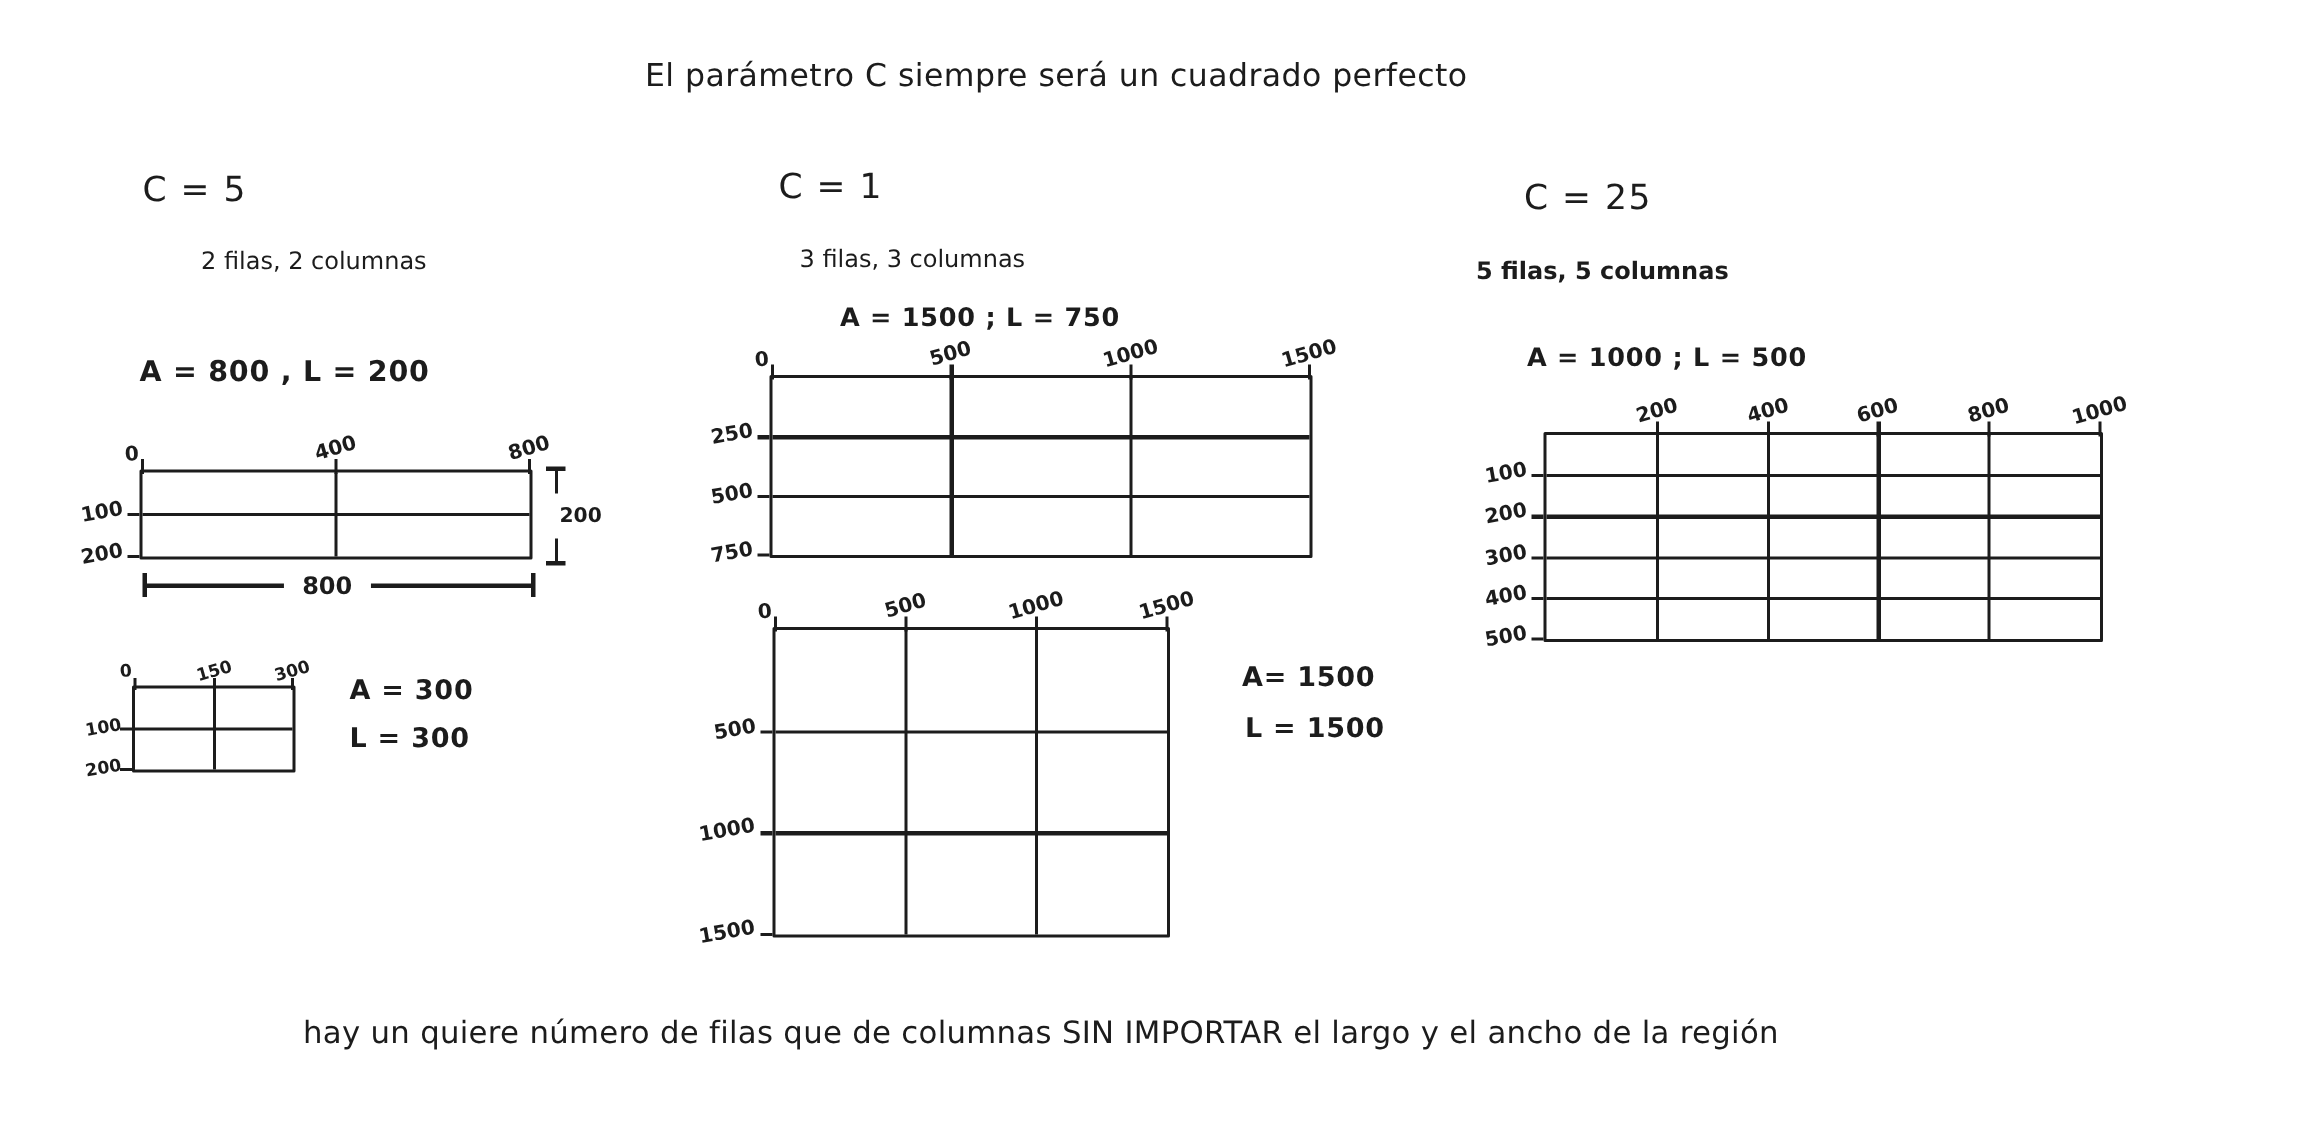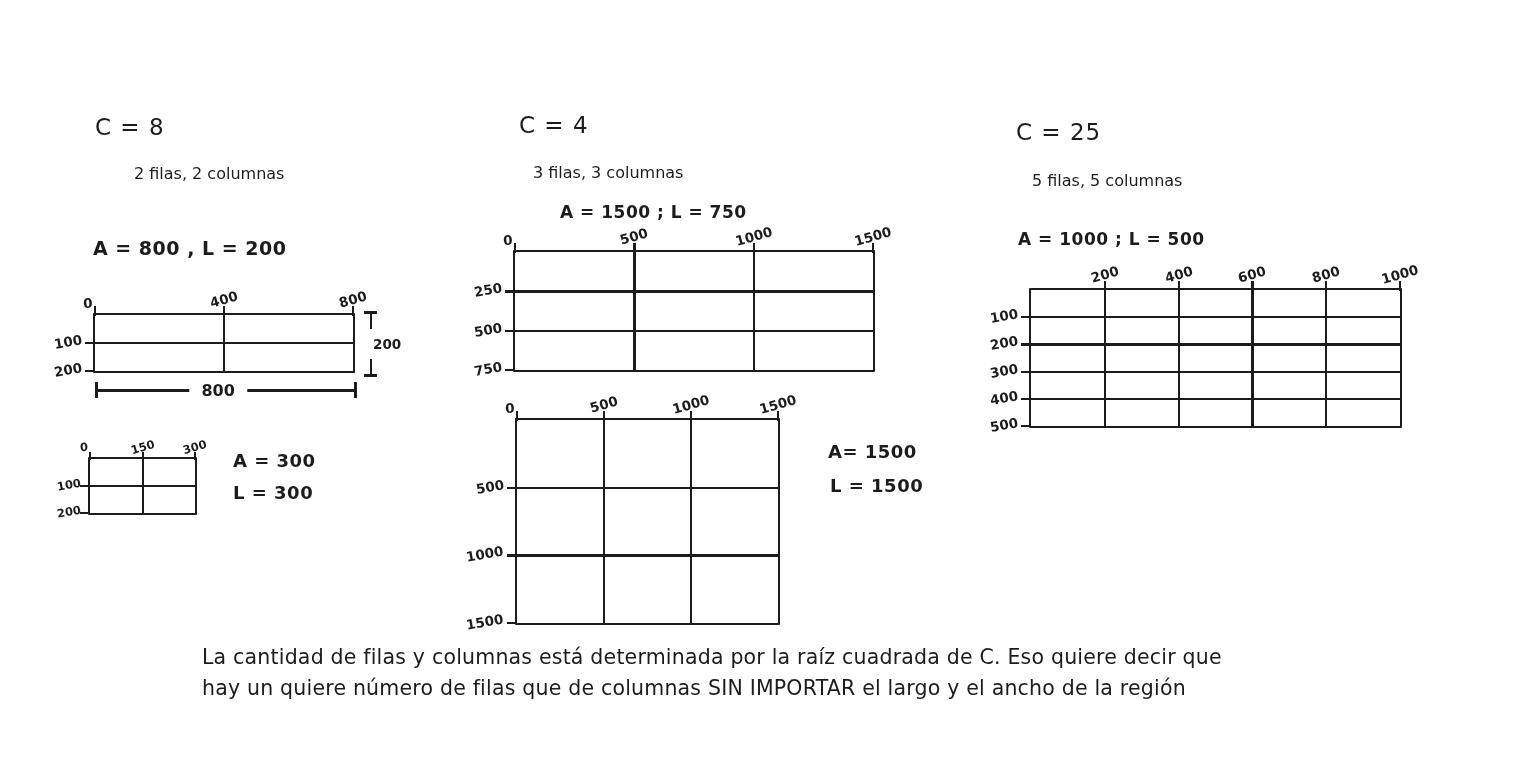--- a/index.html
+++ b/index.html
@@ -77,22 +77,23 @@
     position: absolute; left: 47%; top: 50%;
     transform: translate(-50%, -54%); background: #fff;
     padding: 0 12px; font-size: 16px; font-weight: 700;
   }
 </style>
 </head>
 <body style="--ink: #1c1c1c;">
 
 <div class="canvas">
 
-
-  <div class="abs param" style="left:95px; top:114px;">C = 8</div>
+  <div class="abs title" style="left:430px; top:38px;">El parámetro C siempre será un cuadrado perfecto</div>
+
+  <div class="abs param" style="left:95px; top:114px;">C = 5</div>
   <div class="abs subtitle" style="left:134px; top:164px;text-align:right;">2 filas, 2 columnas</div>
   <div class="abs dims" style="left:93px; top:237px; font-size:19px;">A = 800 ,   L = 200</div>
 
   <div class="grid" style="left:93px; top:313px; width:262px; height:60px;">
       <div class="gline v" style="left: 50%;"></div>
       <div class="gline h" style="top: 50%;"></div>
       <div class="xtickmark" style="left: 0%;"></div>
       <span class="xtick origin" style="left: 0%;">0</span>
       <div class="xtickmark" style="left: 50%;"></div>
       <span class="xtick" style="left: 50%;">400</span>
@@ -130,21 +131,21 @@
       <span class="xtick" style="left: 100%;">300</span>
       <div class="ytickmark" style="top: 50%;"></div>
       <span class="ytick" style="top: 50%;">100</span>
       <div class="ytickmark" style="top: 100%;"></div>
       <span class="ytick" style="top: 100%;">200</span>
     </div>
 
   <div class="abs dims" style="left:233px; top:450px;">A = 300</div>
   <div class="abs dims" style="left:233px; top:482px;">L = 300</div>
 
-  <div class="abs param" style="left:519px; top:112px;">C = 4</div>
+  <div class="abs param" style="left:519px; top:112px;">C = 1</div>
   <div class="abs subtitle" style="left:533px; top:163px;">3 filas, 3 columnas</div>
   <div class="abs dims" style="left:560px; top:202px; font-size:17px;">A = 1500 ;   L = 750</div>
 
   <div class="grid" style="left:513px; top:250px; width:362px; height:122px;">
       <div class="gline v" style="left: 33.3333%;"></div>
       <div class="gline v" style="left: 66.6667%;"></div>
       <div class="gline h" style="top: 33.3333%;"></div>
       <div class="gline h" style="top: 66.6667%;"></div>
       <div class="xtickmark" style="left: 0%;"></div>
       <span class="xtick origin" style="left: 0%;">0</span>
@@ -180,21 +181,21 @@
       <div class="ytickmark" style="top: 66.6667%;"></div>
       <span class="ytick" style="top: 66.6667%;">1000</span>
       <div class="ytickmark" style="top: 100%;"></div>
       <span class="ytick" style="top: 100%;">1500</span>
     </div>
 
   <div class="abs dims" style="left:828px; top:441px;">A= 1500</div>
   <div class="abs dims" style="left:830px; top:475px;">L = 1500</div>
 
   <div class="abs param" style="left:1016px; top:119px;">C = 25</div>
-  <div class="abs subtitle" style="left:1032px; top:171px;">5 filas, 5 columnas</div>
+  <div class="abs subtitle" style="left:984px; top:171px;font-weight:bold;">5 filas, 5 columnas</div>
   <div class="abs dims" style="left:1018px; top:229px; font-size:17px;">A = 1000  ;   L = 500</div>
 
   <div class="grid" style="left:1029px; top:288px; width:373px; height:140px;">
       <div class="gline v" style="left: 20%;"></div>
       <div class="gline v" style="left: 40%;"></div>
       <div class="gline v" style="left: 60%;"></div>
       <div class="gline v" style="left: 80%;"></div>
       <div class="gline h" style="top: 20%;"></div>
       <div class="gline h" style="top: 40%;"></div>
       <div class="gline h" style="top: 60%;"></div>
@@ -214,16 +215,15 @@
       <div class="ytickmark" style="top: 40%;"></div>
       <span class="ytick" style="top: 40%;">200</span>
       <div class="ytickmark" style="top: 60%;"></div>
       <span class="ytick" style="top: 60%;">300</span>
       <div class="ytickmark" style="top: 80%;"></div>
       <span class="ytick" style="top: 80%;">400</span>
       <div class="ytickmark" style="top: 100%;"></div>
       <span class="ytick" style="top: 100%;">500</span>
     </div>
 
-  <div class="abs footer-line" style="left:202px; top:645px;">La cantidad de filas y columnas está determinada por la raíz cuadrada de C. Eso quiere decir que</div>
   <div class="abs footer-line" style="left:202px; top:676px;">hay un quiere número de filas que de columnas SIN IMPORTAR el largo y el ancho de la región</div>
 
 </div>
 
 </body></html>

